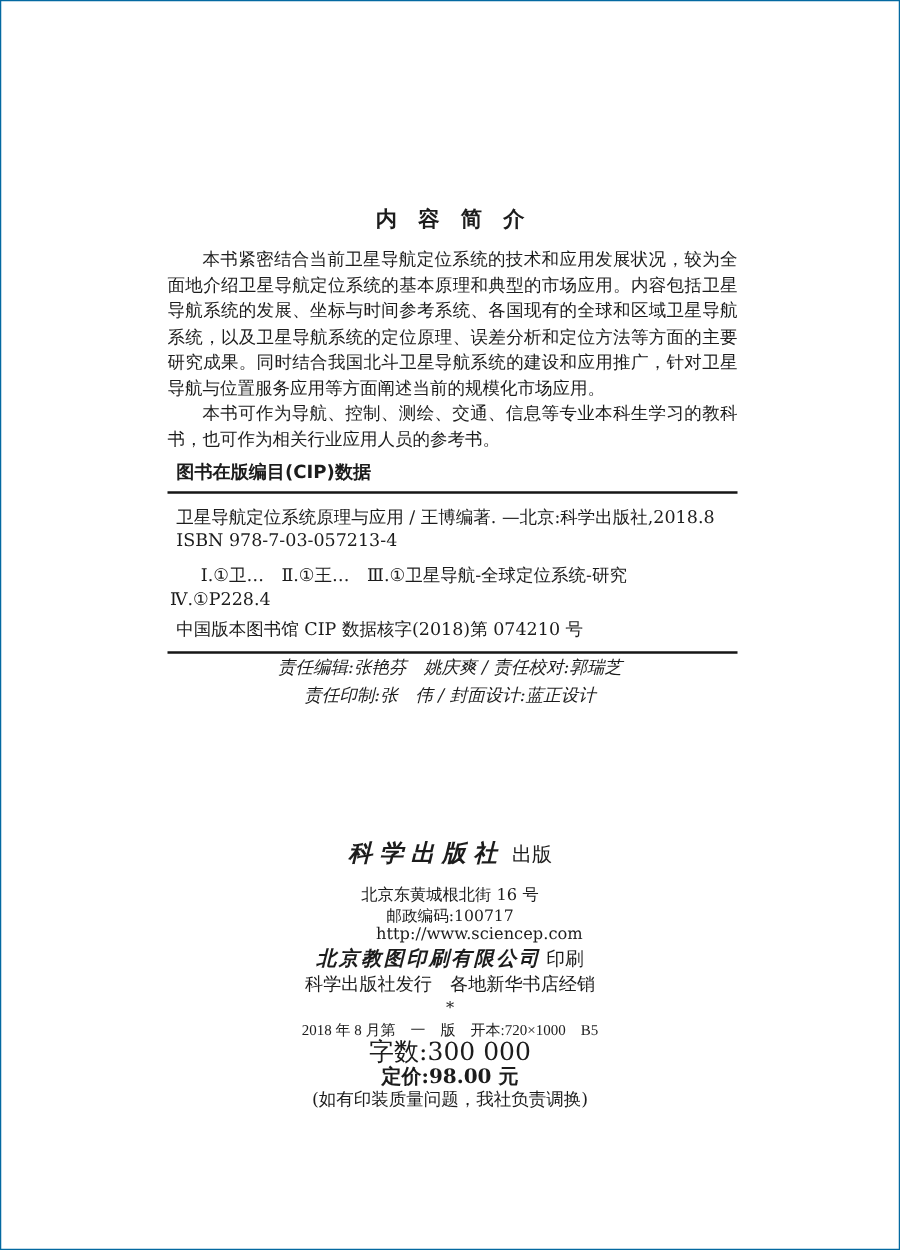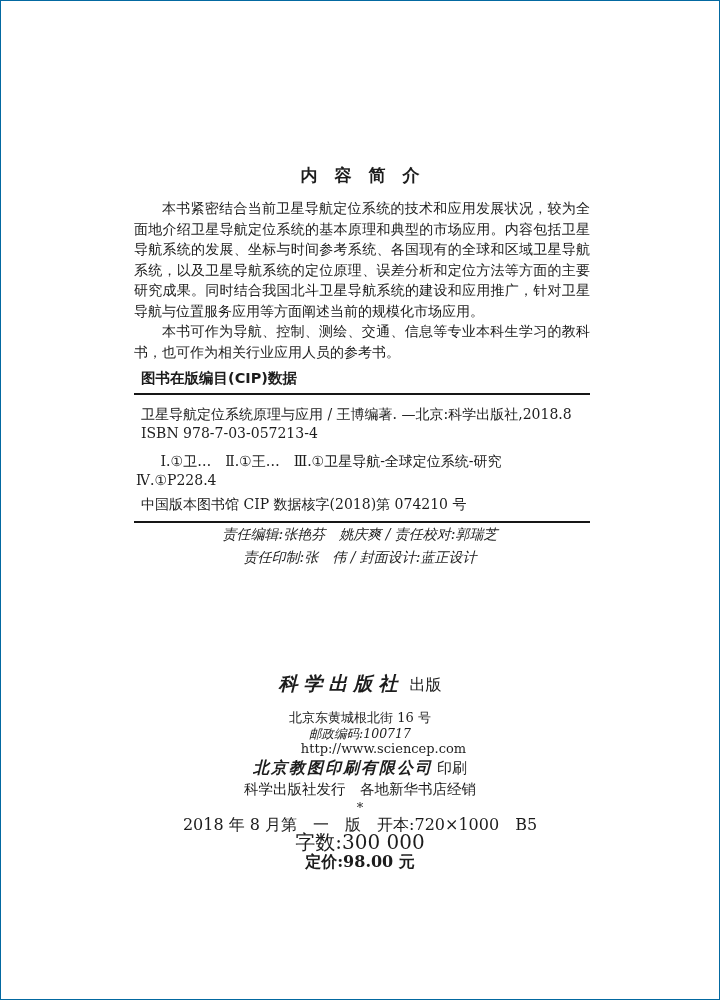--- a/index.html
+++ b/index.html
@@ -108,25 +108,25 @@
     font-size: 15px;
     line-height: 19px !important;
     margin-top: 2px;
   }
   .printer-line .script-name {
     font-size: 16px;
     letter-spacing: 2px;
     margin-right: 4px;
   }
   .addr-line     { font-size: 13px;   line-height: 17px !important; margin-top: 12px; }
-  .post-line     { font-size: 12.5px; line-height: 15px !important; font-style: italic; }
+  .post-line     { font-size: 12.5px; line-height: 15px !important; }
   .url-line      { font-size: 13px;   line-height: 15px !important; padding-left: 47px; }
   .dist-line     { font-size: 14.5px; line-height: 19px !important; margin-top: 2px; }
   .star-line     { font-size: 13px;   line-height: 14px !important; margin-top: 2px; }
-  .edition-line  { font-size: 16px;   line-height: 18px !important; margin-top: 1px; }
+  .edition-line  { font-size: 12px;   line-height: 18px !important; margin-top: 1px; font-family: Liberation Serif, serif; }
   .printing-line { font-size: 14px;   line-height: 18px !important; }
   .wordcount-line{ font-size: 20px;   line-height: 17px !important; }
   .price-line    { font-size: 16px;   line-height: 21px !important; font-weight: bold; }
   .note-line     { font-size: 14px;   line-height: 19px !important; }
 </style>
 </head>
 <body>
 
 <div class="page">
 
@@ -163,15 +163,16 @@
     <div class="post-line">邮政编码:100717</div>
     <div class="url-line">http://www.sciencep.com</div>
     <div class="printer-line">
       <span class="script-name">北京教图印刷有限公司</span><span>印刷</span>
     </div>
     <div class="dist-line">科学出版社发行　各地新华书店经销</div>
     <div class="star-line">*</div>
     <div class="edition-line">2018 年 8 月第　一　版　开本:720×1000　B5</div>
     <div class="wordcount-line">字数:300 000</div>
     <div class="price-line">定价:98.00 元</div>
+    <div class="note-line">(如有印装质量问题，我社负责调换)</div>
   </div>
 
 </div>
 
 </body></html>

